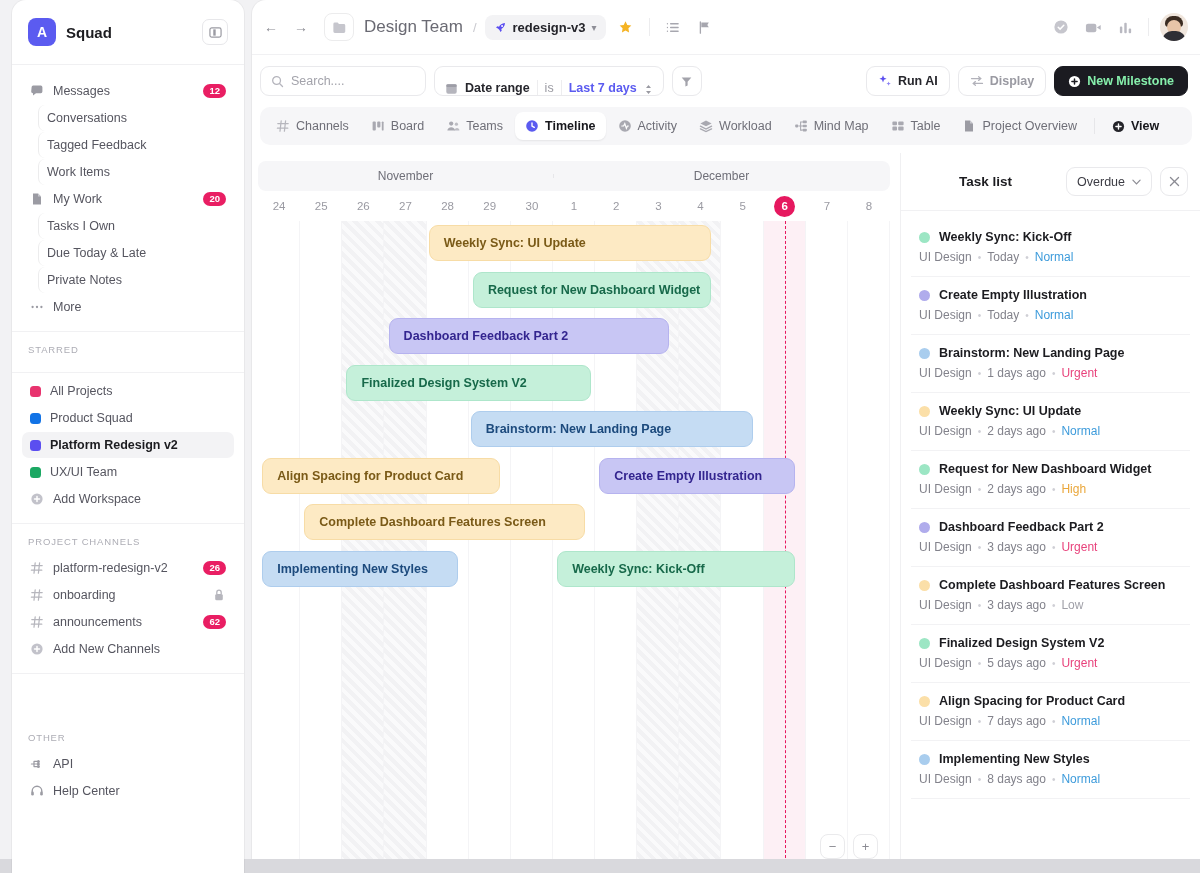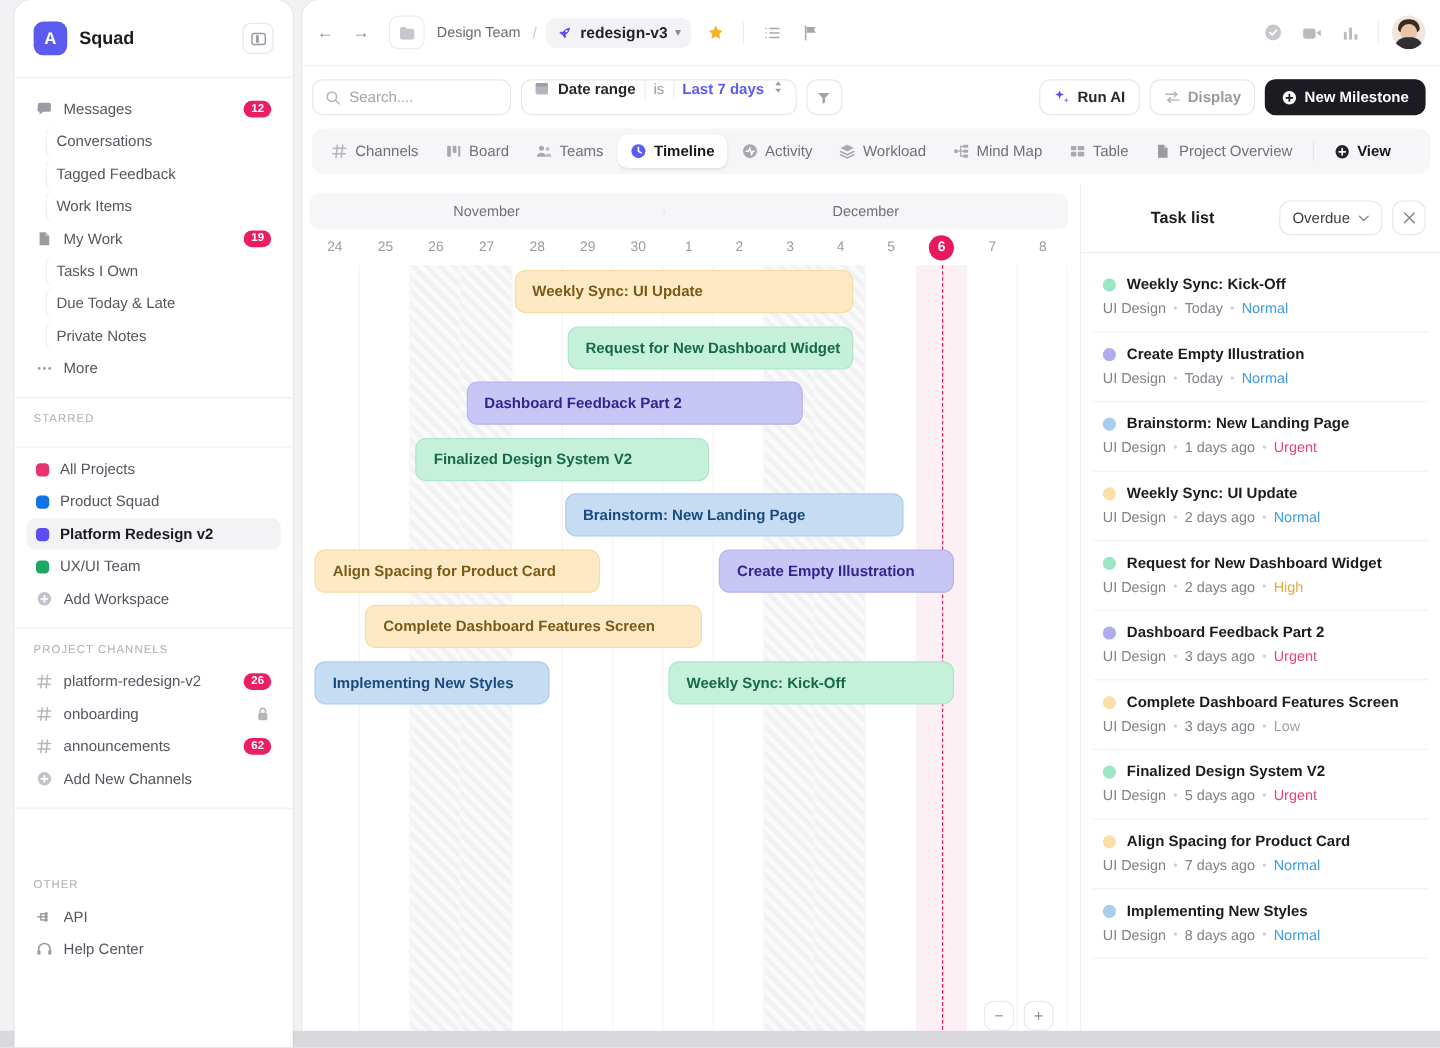--- a/index.html
+++ b/index.html
@@ -77,21 +77,21 @@
   .topbar {
     height: 55px; display: flex; align-items: center;
     padding: 0 12px 0 8px; gap: 8px; border-bottom: 1px solid #f1f1f3;
     flex-shrink: 0;
   }
   .navarrow { width: 22px; height: 22px; display:flex; align-items:center; justify-content:center; color:#8b8b93; font-size:14px; }
   .folder-btn {
     width: 30px; height: 28px; border-radius: 8px; border: 1px solid #ececed;
     display: flex; align-items: center; justify-content: center; margin-left: 4px;
   }
-  .crumb { font-size: 12px; color: #6a6a73; padding: 0 2px; }
+  .crumb { font-size: 17px; color: #6a6a73; padding: 0 2px; }
   .crumb-sep { color: #c9c9cf; font-size: 13px; }
   .crumb-chip {
     display: flex; align-items: center; gap: 6px;
     background: #f3f3f5; border-radius: 8px; padding: 5px 9px;
     font-size: 13px; color: #24242a; font-weight: bold;
   }
   .crumb-chip .cv { color: #8e8e97; font-size: 10px; font-weight: normal; }
   .tb-icon { width: 24px; height: 24px; display:flex; align-items:center; justify-content:center; color:#a7a7af; }
   .vdiv { width: 1px; height: 18px; background: #ececee; margin: 0 3px; }
   .avatar {
@@ -106,40 +106,40 @@
     height: 52px; display: flex; align-items: center; gap: 8px;
     padding: 0 12px 0 8px; flex-shrink: 0;
   }
   .search {
     width: 166px; height: 30px; border: 1px solid #e9e9ec; border-radius: 9px;
     display: flex; align-items: center; gap: 7px; padding: 0 10px;
     font-size: 12.5px; color: #a3a3ab;
   }
   .filterchip {
     height: 30px; border: 1px solid #e9e9ec; border-radius: 9px;
-    display: flex; align-items: flex-start; gap: 7px; padding: 0 10px;
+    display: flex; align-items: flex-end; gap: 7px; padding: 0 10px;
     font-size: 12.5px;
   }
   .filterchip .f-lbl { font-weight: bold; color: #26262c; }
   .filterchip .f-is { color: #9a9aa2; }
   .filterchip .f-val { color: #5b5bf0; font-weight: bold; }
   .filterchip .fsep { width:1px; height:15px; background:#ededef; }
   .iconbtn-sq {
     width: 30px; height: 30px; border: 1px solid #e9e9ec; border-radius: 9px;
     display: flex; align-items: center; justify-content: center; color: #8b8b93;
   }
   .spacer { flex: 1; }
   .btn {
     height: 30px; border: 1px solid #e9e9ec; border-radius: 9px;
     display: flex; align-items: center; gap: 6px; padding: 0 11px;
     font-size: 12.5px; font-weight: bold; color: #26262c; background: #fff;
   }
   .btn.muted { color: #9a9aa2; }
   .btn.dark {
-    background: #1b1b21; color: #ffffff; border-color: #1b1b21;
+    background: #1b1b21; color: #86efac; border-color: #1b1b21;
     padding: 0 13px;
   }
 
   .tabs {
     height: 38px; margin: 0 8px 8px 8px; background: #f6f6f8;
     border-radius: 10px; display: flex; align-items: center;
     padding: 0 6px; gap: 2px; flex-shrink: 0;
   }
   .tab {
     display: flex; align-items: center; gap: 6px; height: 28px;
@@ -279,21 +279,21 @@
             <span>Work Items</span>
           </div>
           <div class="sb-row">
             <span class="ic">
               <svg width="14" height="14" viewBox="0 0 14 14">
                 <path d="M3 1.6h5l3 3v7.8H3z" fill="#9b9ba3"></path>
                 <path d="M8 1.6l3 3H8z" fill="#c8c8ce"></path>
               </svg>
             </span>
             <span class="lbl">My Work</span>
-            <span class="badge">19</span>
+            <span class="badge">20</span>
           </div>
           <div class="sb-sub">
             <span>Tasks I Own</span>
           </div>
           <div class="sb-sub">
             <span>Due Today &amp; Late</span>
           </div>
           <div class="sb-sub">
             <span>Private Notes</span>
           </div>

